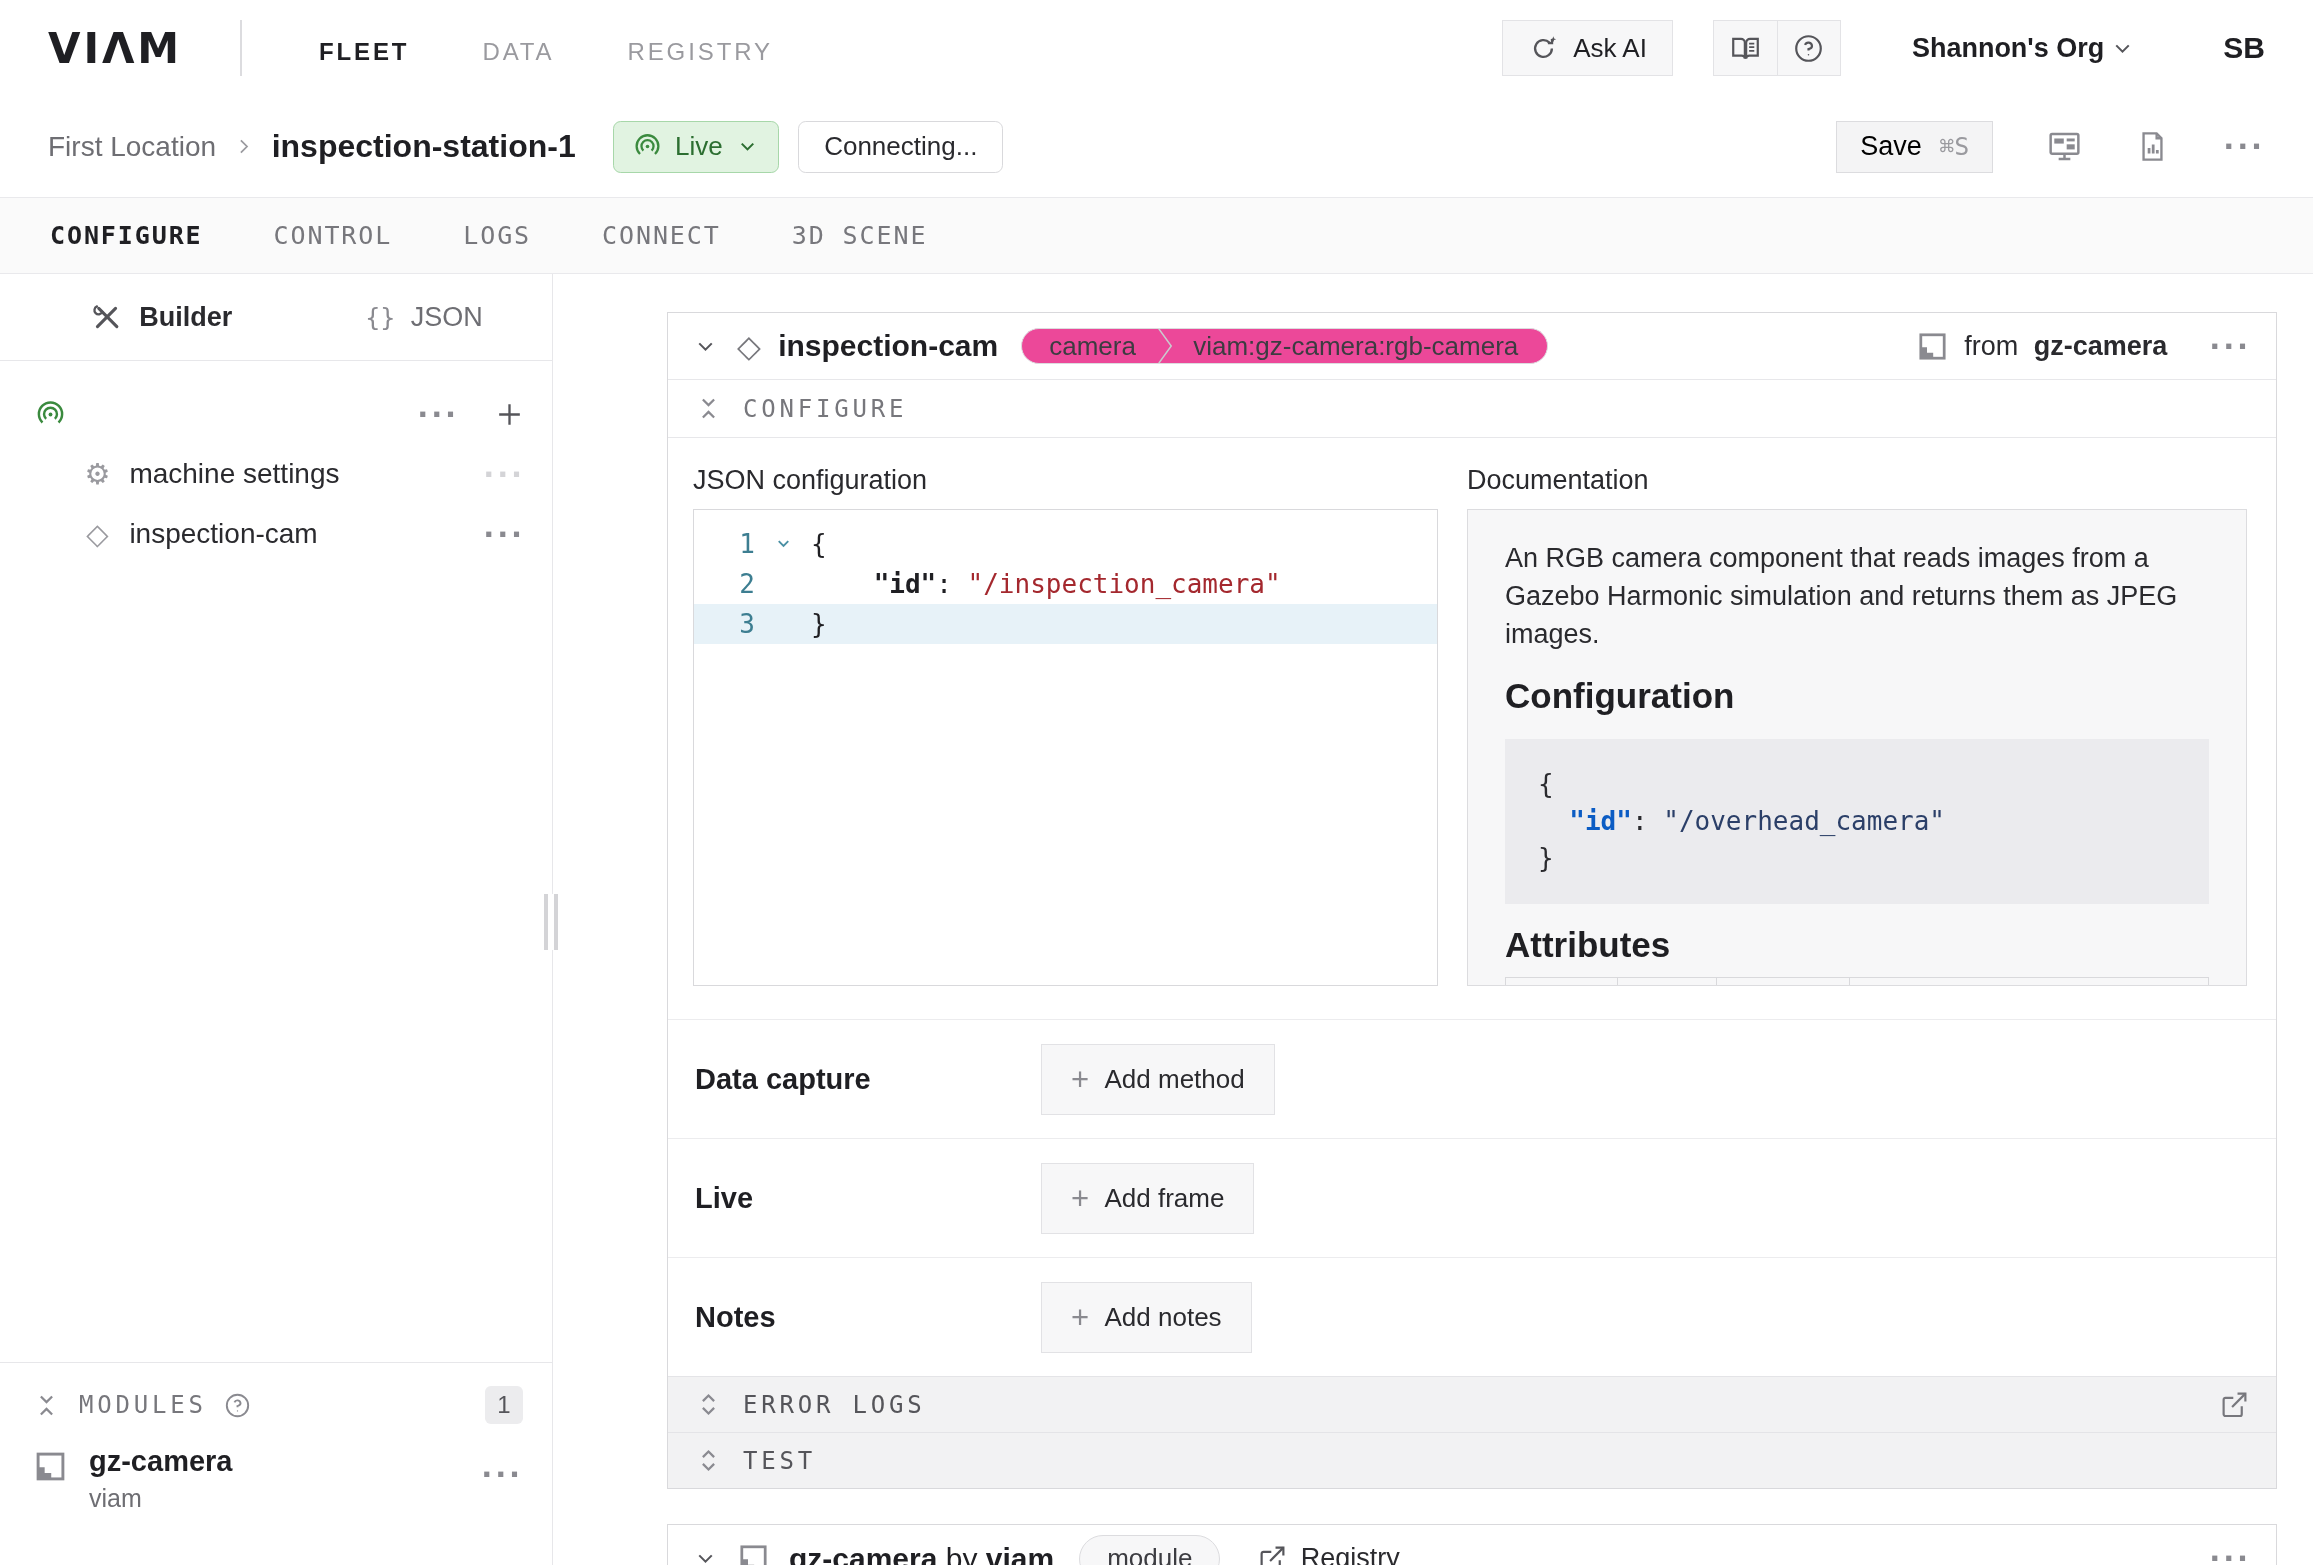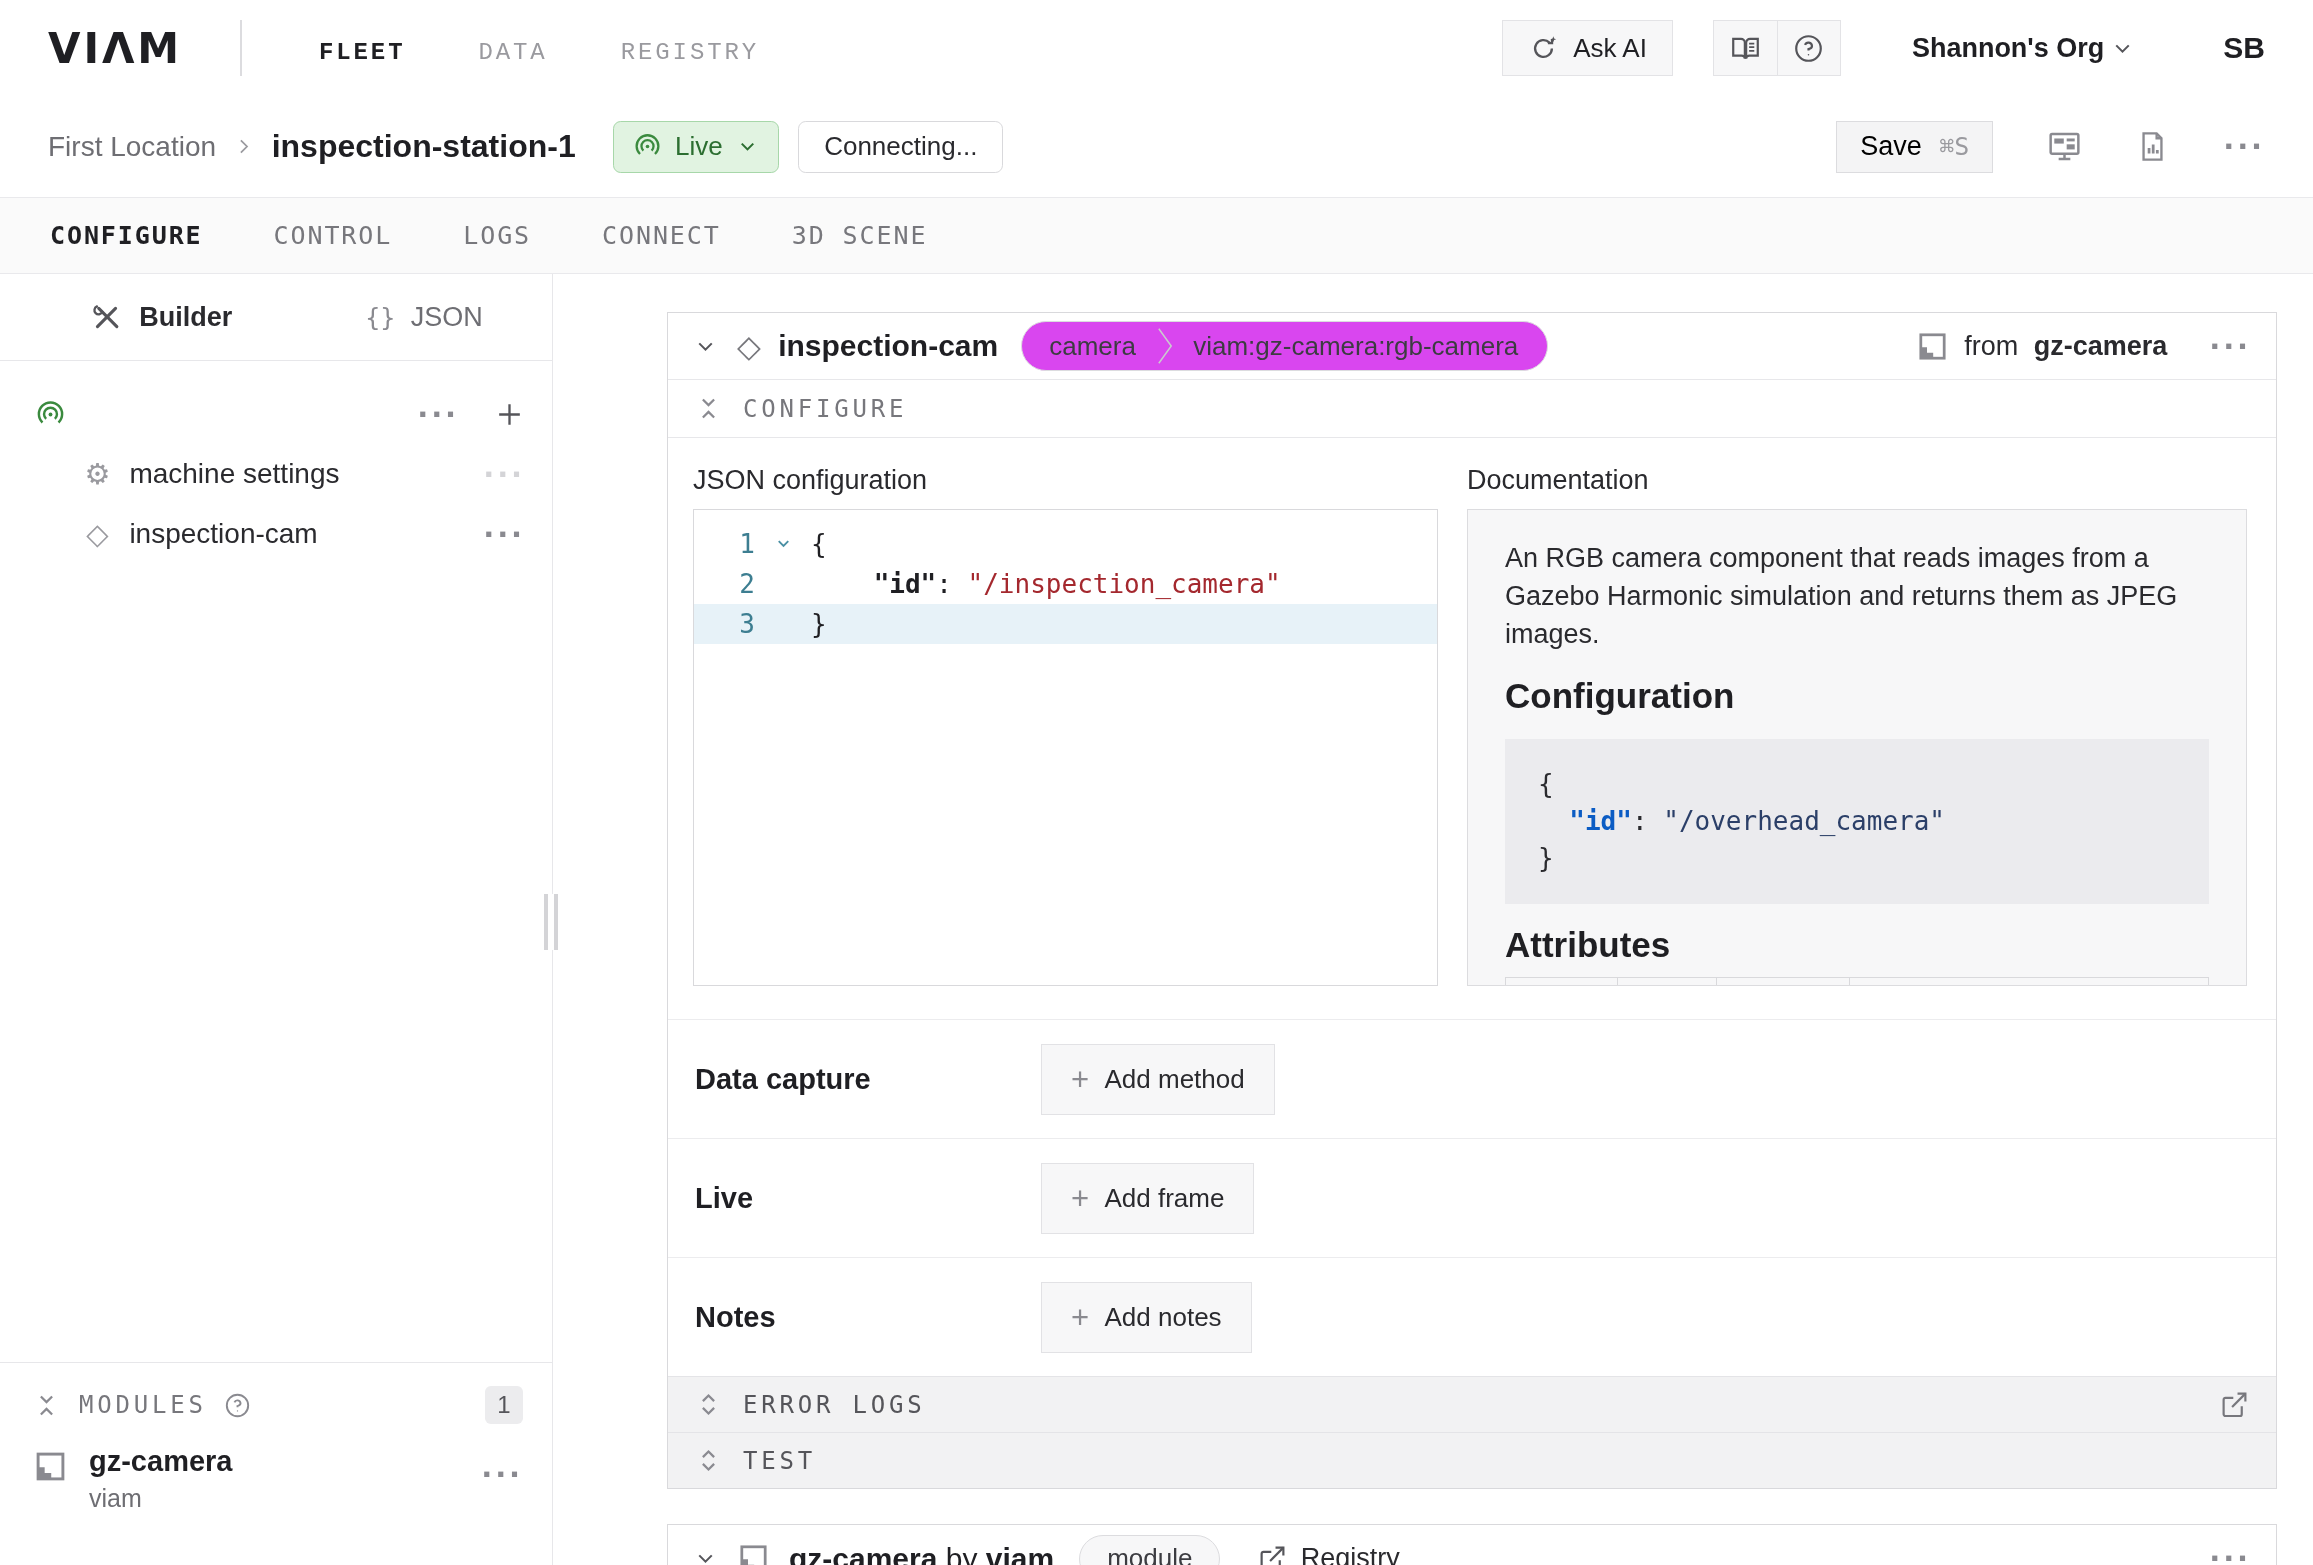--- a/index.html
+++ b/index.html
@@ -8,21 +8,21 @@
     position:relative; width:2313px; height:1566px; background:#fff;
     font-family:"Liberation Sans", sans-serif; color:#1f1f23; overflow:hidden;
   }
   .mono { font-family:"DejaVu Sans Mono", monospace; }
   svg { display:block; }
 
   
   .topnav { height:96px; display:flex; align-items:center; padding:0 48px; background:#fff; }
   .logo { font-weight:800; font-size:42px; letter-spacing:2.9px; font-family:"DejaVu Sans", sans-serif; cursor:pointer; }
   .nav-sep { width:1.9px; height:56px; background:#dcdcdf; margin-left:58px; }
-  .nav-items { display:flex; gap:73px; margin-left:77px; font-family:Liberation Mono, monospace; font-size:24px; letter-spacing:2.9px; color:#9a9a9f;margin-top:8px; }
+  .nav-items { display:flex; gap:73px; margin-left:77px; font-family:Liberation Sans, sans-serif; font-size:24px; letter-spacing:2.9px; color:#9a9a9f;margin-top:8px; }
   .nav-item { cursor:pointer; }
   .nav-item.active { color:#1f1f23; font-weight:bold; }
   .nav-right { margin-left:auto; display:flex; align-items:center;padding-left:28px; }
   .askai-btn { height:56px; display:flex; align-items:center; gap:14.4px; padding:0 25px;
     background:#f7f7f8; border:1px solid #e3e3e6; font-size:26px; color:#1f1f23; cursor:pointer; }
   .askai-btn svg { color:#55555a; }
   .icon-group { margin-left:40px; display:flex; height:56px; border:1px solid #e3e3e6; background:#f7f7f8; }
   .icon-cell { width:63px; display:flex; align-items:center; justify-content:center; color:#55555a; cursor:pointer; }
   .icon-cell + .icon-cell { border-left:1px solid #e3e3e6; }
   .org { margin-left:71px; display:flex; align-items:center; gap:6px; font-weight:700; font-size:27px; cursor:pointer; }
@@ -91,21 +91,21 @@
 
   .collapse-ic, .expand-ic { color:#8a8a90; }
 
   
   .main { flex:1; padding:38px 0 0 114px; background:#fff; }
   .card { width:1610px; border:1px solid #d9d9dc; background:#fff; }
   .card-header { height:67px; display:flex; align-items:center; padding:0 25px; border-bottom:1px solid #e7e7ea; }
   .chev { color:#55555a; cursor:pointer; }
   .comp-ic { margin-left:19px; font-family:"DejaVu Sans", sans-serif; font-size:31px; color:#77777c; }
   .comp-name { margin-left:17.3px; font-weight:700; font-size:30px; }
-  .tag-pill { margin-left:23px; height:50px; display:flex; align-items:center; border:1px solid #dcdcdf; background:#d946ef;
+  .tag-pill { margin-left:23px; height:36px; display:flex; align-items:center; border:1px solid #dcdcdf; background:#ec4899;
     border-radius:25px; font-size:26px; color:#3c3c41; overflow:hidden; }
   .tag-seg1 { padding:0 19px 0 27px; }
   .tag-seg2 { padding:0 29px 0 17.3px; }
   .tag-sep { color:#cacace; }
   .header-right { margin-left:auto; display:flex; align-items:center; }
   .from-module { display:flex; align-items:center; gap:15.4px; font-size:27px; color:#2a2a2e; }
   .from-module .module-ic { color:#8a8a90; }
   .from-module b { font-weight:700; }
   .header-right .ellipsis { margin-left:42px; }
 

